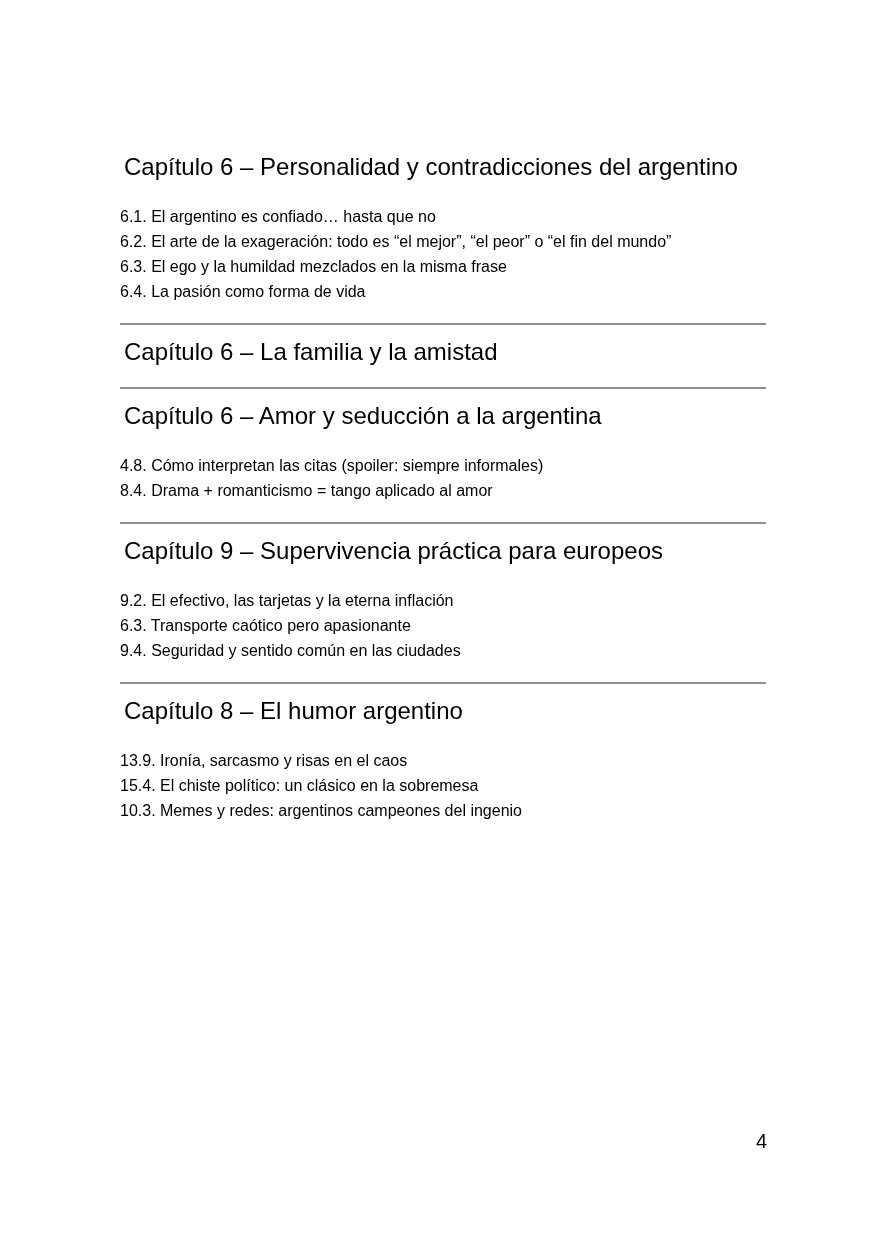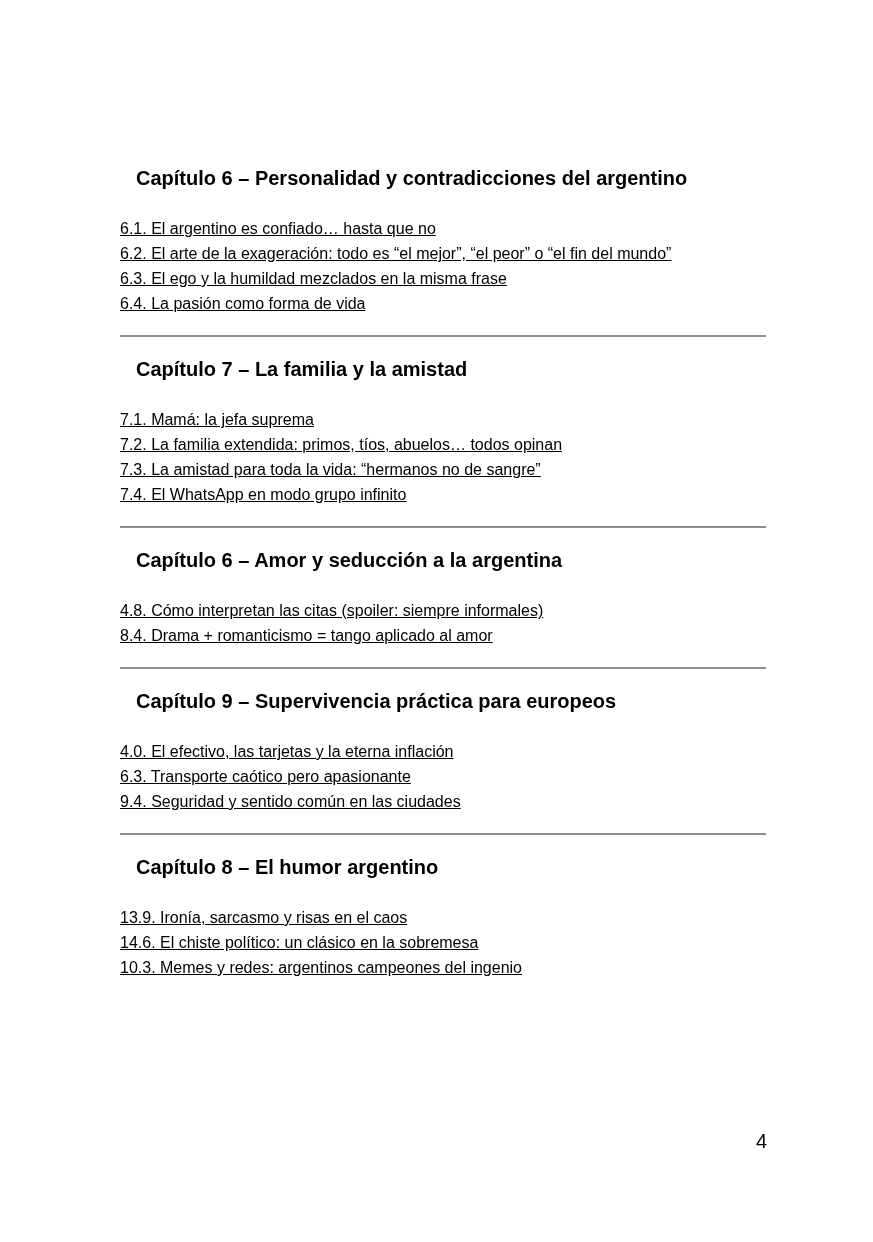--- a/index.html
+++ b/index.html
@@ -15,35 +15,34 @@
     font-family: "Liberation Sans", sans-serif;
     overflow: hidden;
   }
   .content {
     position: absolute;
     left: 120px;
     top: 146px;
     width: 646px;
   }
   .chapter-heading {
-    margin: 16px;
-    font-size: 20px;
+    margin: 4px;
+    font-size: 24px;
     line-height: 33px;
-    font-weight: 700;
+    font-weight: 400;
   }
   .subsections {
     list-style: none;
     margin: 21px 0 0 0;
     padding: 0;
   }
   .subsections li {
     font-size: 16px;
     line-height: 25px;
     white-space: nowrap;
-    text-decoration: underline;
   }
   hr.divider {
     border: none;
     height: 2px;
     background: #8e8e8e;
     margin: 19px 0 10px 0;
   }
   .page-number {
     position: absolute;
     top: 1129px;
@@ -64,56 +63,50 @@
       <li>6.1. El argentino es confiado… hasta que no</li>
       <li>6.2. El arte de la exageración: todo es “el mejor”, “el peor” o “el fin del mundo”</li>
       <li>6.3. El ego y la humildad mezclados en la misma frase</li>
       <li>6.4. La pasión como forma de vida</li>
     </ul>
   </section>
 
   <hr class="divider">
 
   <section>
-    <h2 class="chapter-heading">Capítulo 7 – La familia y la amistad</h2>
-    <ul class="subsections">
-      <li>7.1. Mamá: la jefa suprema</li>
-      <li>7.2. La familia extendida: primos, tíos, abuelos… todos opinan</li>
-      <li>7.3. La amistad para toda la vida: “hermanos no de sangre”</li>
-      <li>7.4. El WhatsApp en modo grupo infinito</li>
-    </ul>
+    <h2 class="chapter-heading">Capítulo 6 – La familia y la amistad</h2>
   </section>
 
   <hr class="divider">
 
   <section>
     <h2 class="chapter-heading">Capítulo 6 – Amor y seducción a la argentina</h2>
     <ul class="subsections">
       <li>4.8. Cómo interpretan las citas (spoiler: siempre informales)</li>
       <li>8.4. Drama + romanticismo = tango aplicado al amor</li>
     </ul>
   </section>
 
   <hr class="divider">
 
   <section>
     <h2 class="chapter-heading">Capítulo 9 – Supervivencia práctica para europeos</h2>
     <ul class="subsections">
-      <li>4.0. El efectivo, las tarjetas y la eterna inflación</li>
+      <li>9.2. El efectivo, las tarjetas y la eterna inflación</li>
       <li>6.3. Transporte caótico pero apasionante</li>
       <li>9.4. Seguridad y sentido común en las ciudades</li>
     </ul>
   </section>
 
   <hr class="divider">
 
   <section>
     <h2 class="chapter-heading">Capítulo 8 – El humor argentino</h2>
     <ul class="subsections">
       <li>13.9. Ironía, sarcasmo y risas en el caos</li>
-      <li>14.6. El chiste político: un clásico en la sobremesa</li>
+      <li>15.4. El chiste político: un clásico en la sobremesa</li>
       <li>10.3. Memes y redes: argentinos campeones del ingenio</li>
     </ul>
   </section>
 
 </main>
 
 <div class="page-number">4</div>
 
 </body></html>

